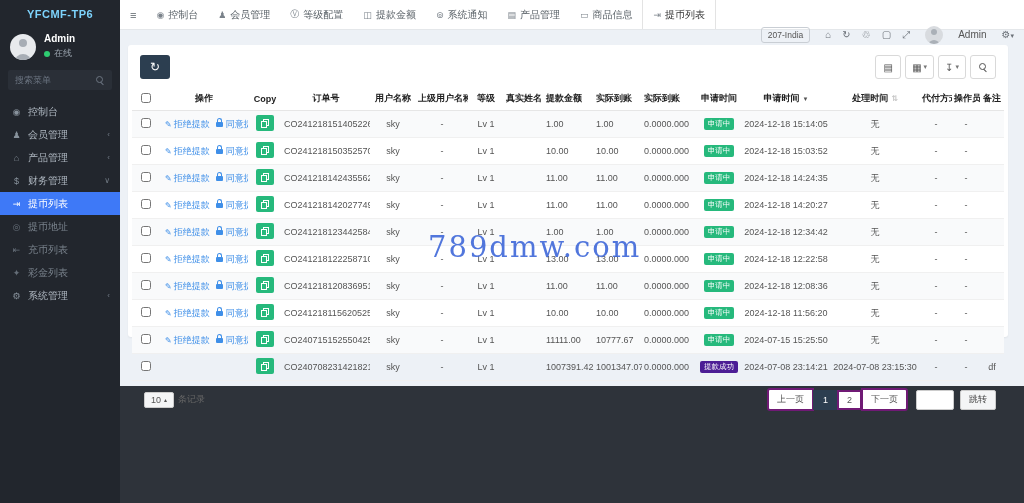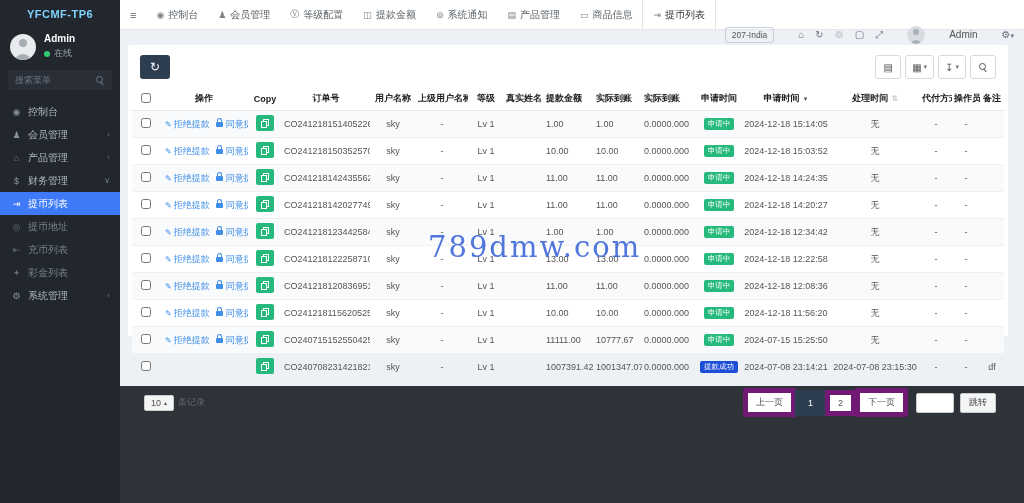--- a/index.html
+++ b/index.html
@@ -32,21 +32,21 @@
   .menu-item.active { background:#3e79f7; color:#fff; }
   .menu-item.active .mi-icon { color:#fff; }
 
   
   .topnav { position:absolute; left:120px; top:0; width:904px; height:30px; background:#fff; border-bottom:1px solid #e4e7ea; display:flex; align-items:center; z-index:2; }
   .nav-tabs { display:flex; align-items:center; height:100%; }
   .nav-tab { display:flex; align-items:center; height:100%; padding:0 10px; font-size:10px; color:#5a6268; cursor:pointer; }
   .nav-tab .nt-icon { margin-right:4px; font-size:9px; color:#7a828a; }
   .nav-tab.active { border-left:1px solid #e3e3e3; border-right:1px solid #e3e3e3; color:#333; }
   .burger { padding:0 10px; font-size:11px; color:#5a6268; cursor:pointer; }
-  .nav-right { margin-left:auto; display:flex; align-items:center; gap:24px; padding-right:10px;margin-top:40px; }
+  .nav-right { margin-left:auto; display:flex; align-items:center; gap:15px; padding-right:10px;margin-top:40px; }
   .region-badge { border:1px solid #c9ced4; border-radius:3px; padding:2px 6px; font-size:8.5px; color:#555; cursor:pointer; }
   .nav-ic { font-size:10px; color:#6b7178; cursor:pointer; }
   .nav-avatar { width:18px; height:18px; border-radius:50%; background:#d8dbdf; position:relative; overflow:hidden; cursor:pointer; }
   .nav-avatar::before { content:''; position:absolute; top:3px; left:50%; transform:translateX(-50%); width:6px; height:6px; border-radius:50%; background:#aab0b7; }
   .nav-avatar::after { content:''; position:absolute; bottom:-2px; left:50%; transform:translateX(-50%); width:11px; height:6px; border-radius:6px 6px 0 0; background:#aab0b7; }
   .nav-user { font-size:10px; color:#555; cursor:pointer; }
   .gear-wrap { font-size:10px; color:#6b7178; cursor:pointer; }
   .gear-wrap .caret { font-size:7px; }
 
   
@@ -75,21 +75,21 @@
   .copy-ic::before { content:''; position:absolute; top:0; right:0; width:4px; height:5px; border:1px solid #fff; }
   .copy-ic::after { content:''; position:absolute; bottom:0; left:0; width:4px; height:5px; border:1px solid #fff; background:#26b97c; }
   .badge { display:inline-block; padding:2px 4px; border-radius:2px; color:#fff; font-size:7.5px; line-height:1; }
   input[type=checkbox] { width:10px; height:10px; cursor:pointer; }
 
   
   .grid-footer { display:flex; align-items:center; margin-top:7px; padding:0 8px; font-size:9px; color:#666; }
   .pgsize { display:inline-flex; align-items:center; gap:3px; border:1px solid #ccc; border-radius:2px; background:#f4f5f6; padding:2px 6px; margin:0 4px; color:#555; cursor:pointer; }
   .pgsize .caret { font-size:6px; }
   .pager { margin-left:auto; display:flex; align-items:center; }
-  .page-btn { border:5px solid #701a75; background:#fff; color:#555; font-size:9px; padding:3px 8px; margin-left:-1px; cursor:pointer; }
+  .page-btn { border:2px solid #701a75; background:#fff; color:#555; font-size:9px; padding:3px 8px; margin-left:-1px; cursor:pointer; }
   .page-btn.first { border-radius:3px 0 0 3px; margin-left:0; }
   .page-btn.last { border-radius:0 3px 3px 0; }
   .page-btn.active { background:#2c3e50; border-color:#2c3e50; color:#fff; }
   .jump-input { width:38px; height:20px; border:1px solid #ccc; border-radius:2px; margin-left:8px; outline:none; font-size:9px; padding:0 3px; }
   .jump-btn { margin-left:6px; height:20px; border:1px solid #ccc; border-radius:2px; background:#f4f5f6; color:#444; font-size:9px; padding:0 8px; cursor:pointer; }
 
   
   .watermark { position:absolute; left:428px; top:230px; font-family:"DejaVu Serif","Liberation Serif",serif; font-size:29px; color:#3a64d8; opacity:.88; letter-spacing:2px; z-index:40; pointer-events:none; }
 </style>
 </head>
@@ -446,21 +446,21 @@
             <td class="ac"></td>
             <td class="ac"><button class="copy-btn"><span class="copy-ic"></span></button></td>
             <td class="ac">CO2407082314218211</td>
             <td class="ac">sky</td>
             <td class="ac">-</td>
             <td class="ac">Lv 1</td>
             <td class="ac"></td>
             <td class="ar">1007391.42</td>
             <td class="ar">1001347.07</td>
             <td class="ar">0.0000.000</td>
-            <td class="ac"><span class="badge" style="background: #1d4ed8;">提款成功</span></td>
+            <td class="ac"><span class="badge" style="background: #4c1d95;">提款成功</span></td>
             <td class="ac">2024-07-08 23:14:21</td>
             <td class="ac">2024-07-08 23:15:30</td>
             <td class="ac">-</td>
             <td class="ac">-</td>
             <td class="ac">df</td>
           </tr>
         </tbody>
     </table>
 
     <div class="grid-footer">

